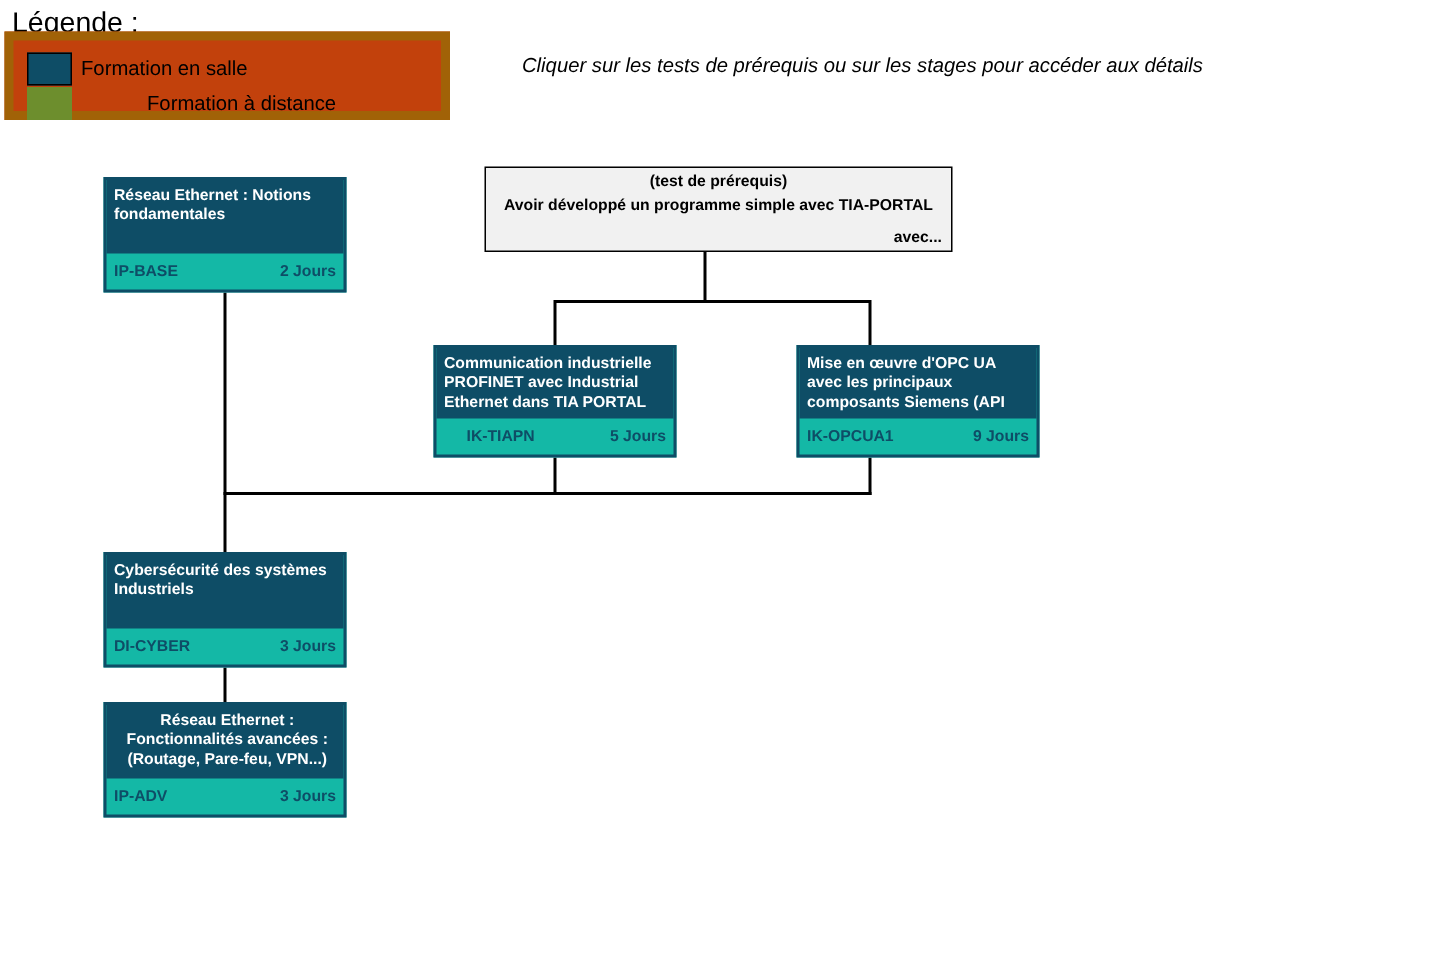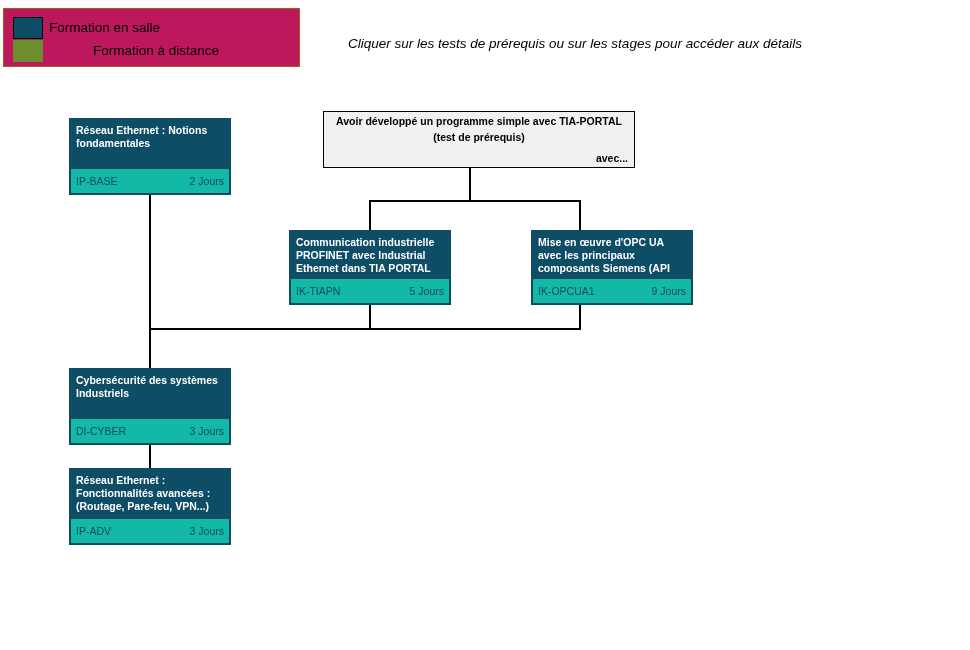--- a/index.html
+++ b/index.html
@@ -6,22 +6,22 @@
   html,body { background:#ffffff; }
   body {
     width:970px; height:650px; position:relative; overflow:hidden;
     font-family:"Liberation Sans", sans-serif; color:#000;
   }
   .canvas { position:absolute; inset:0; width:970px; height:650px; }
 
   
   .legend-heading { position:absolute; left:8px; top:5px; font-size:19px; }
   .legend-box {
-    position:absolute; left:3px; top:8px; width:297px; height:59px;
-    background:#be185d; border:1px solid #a16207;
+    position:absolute; left:3px; top:21px; width:297px; height:59px;
+    background:#c2410c; border:6px solid #a16207;
   }
   .legend-row { position:absolute; left:9px; display:flex; align-items:center; height:23px; }
   .legend-row.r1 { top:7px; }
   .legend-row.r2 { top:30px;gap:44px; }
   .swatch { width:30px; height:22px; display:inline-block; }
   .swatch.classroom { background:#0e4d66; border:1px solid #000; }
   .swatch.distance  { background:#6d8e2d; }
   .legend-label { font-size:13.5px; margin-left:6px; }
 
   
@@ -42,32 +42,32 @@
   .course-box {
     position:absolute; width:162px; background:#14b8a6;
     border:2px solid #0e4d66; cursor:pointer;
   }
   .course-head {
     background:#0e4d66; color:#fff; font-weight:bold; font-size:10.5px;
     line-height:13px; padding:4px 2px 0 5px;
   }
   .course-foot {
     display:flex; justify-content:space-between; align-items:center;
-    color:#0e4d66; font-weight:normal; font-size:10.5px; padding:0 5px;
+    color:#0e4d66; font-weight:bold; font-size:10.5px; padding:0 5px;
   }
   #box-ip-base  { left:69px;  top:118px; height:77px; }
   #box-ip-base .course-head { height:49px; } #box-ip-base .course-foot { height:24px; }
   #box-ik-tiapn { left:289px; top:230px; height:75px; }
-  #box-ik-tiapn .course-head { height:47px; } #box-ik-tiapn .course-foot { height:24px; }
+  #box-ik-tiapn .course-head { height:47px; } #box-ik-tiapn .course-foot { height:24px;margin-left:15px; }
   #box-ik-opcua { left:499px; top:230px; height:75px;margin-left:32px; }
   #box-ik-opcua .course-head { height:47px; } #box-ik-opcua .course-foot { height:24px; }
   #box-di-cyber { left:69px;  top:368px; height:77px; }
   #box-di-cyber .course-head { height:49px; } #box-di-cyber .course-foot { height:24px; }
   #box-ip-adv   { left:69px;  top:468px; height:77px; }
-  #box-ip-adv .course-head { height:49px; } #box-ip-adv .course-foot { height:24px; }
+  #box-ip-adv .course-head { height:49px;text-align:center; } #box-ip-adv .course-foot { height:24px; }
 
   
   .line { position:absolute; background:#000; }
   .l-prereq-down { left:469px; top:168px; width:2px;  height:33px; }
   .l-top-h       { left:369px; top:200px; width:212px; height:2px; }
   .l-tiapn-in    { left:369px; top:202px; width:2px;  height:28px; }
   .l-opcua-in    { left:579px; top:202px; width:2px;  height:28px; }
   .l-ipbase-down { left:149px; top:195px; width:2px;  height:173px; }
   .l-tiapn-out   { left:369px; top:305px; width:2px;  height:25px; }
   .l-opcua-out   { left:579px; top:305px; width:2px;  height:25px; }
@@ -87,22 +87,22 @@
     </div>
     <div class="legend-row r2">
       <span class="swatch distance"></span>
       <span class="legend-label">Formation à distance</span>
     </div>
   </div>
 
   <div class="instruction">Cliquer sur les tests de prérequis ou sur les stages pour accéder aux détails</div>
 
   <div class="prereq-box">
+    <div class="prereq-title">(test de prérequis)</div>
     <div class="prereq-title">Avoir développé un programme simple avec TIA-PORTAL</div>
-    <div class="prereq-title">(test de prérequis)</div>
     <div class="prereq-more">avec...</div>
   </div>
 
   <div class="line l-prereq-down"></div>
   <div class="line l-top-h"></div>
   <div class="line l-tiapn-in"></div>
   <div class="line l-opcua-in"></div>
   <div class="line l-ipbase-down"></div>
   <div class="line l-tiapn-out"></div>
   <div class="line l-opcua-out"></div>

